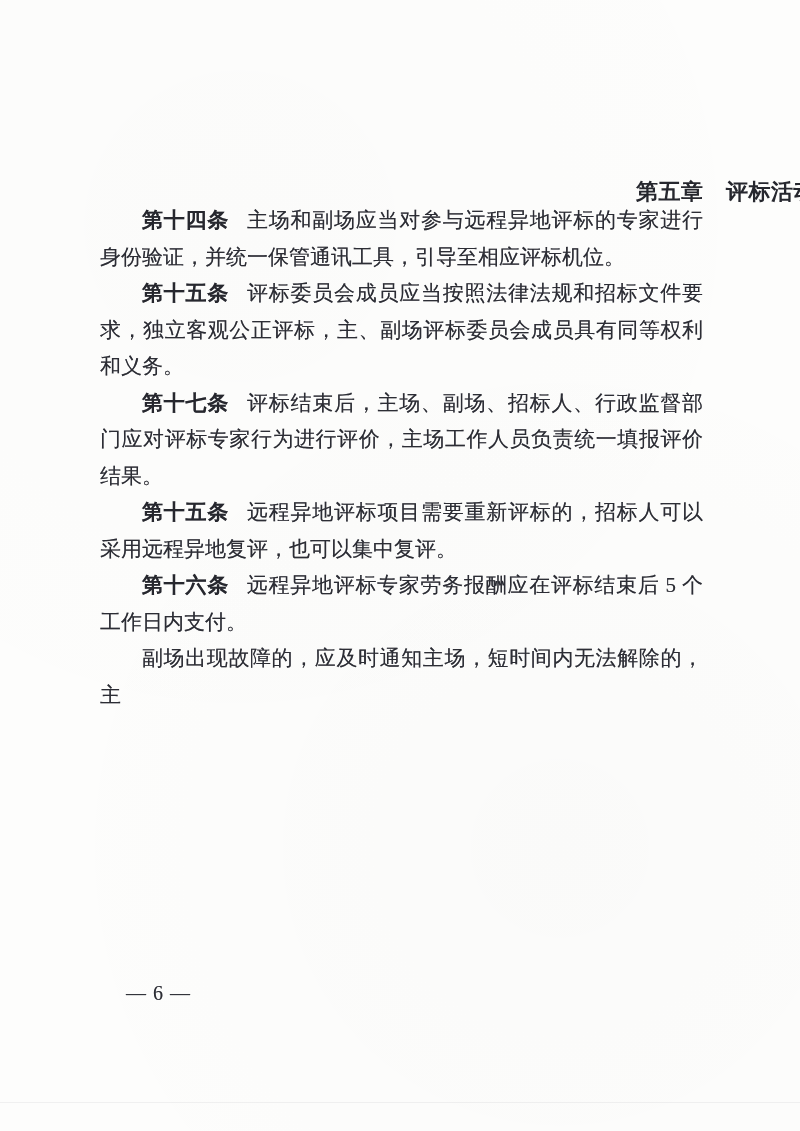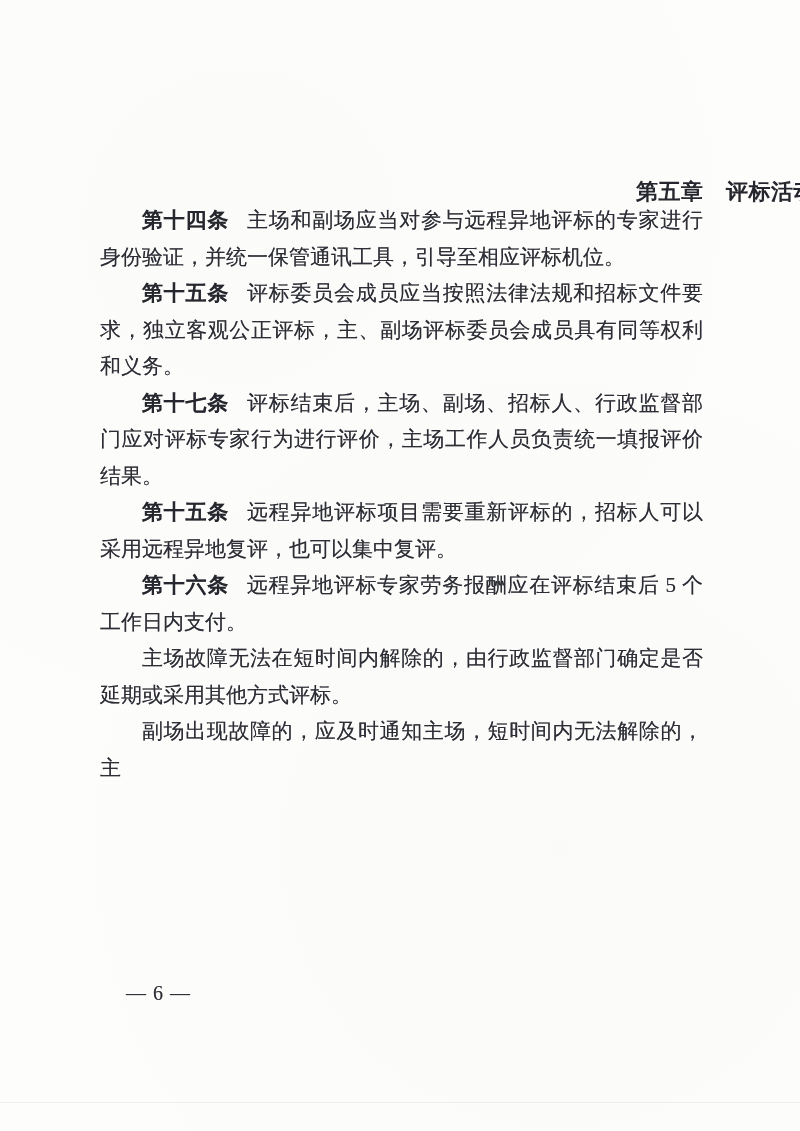--- a/index.html
+++ b/index.html
@@ -88,21 +88,20 @@
 
     <p class="para"><b class="term">第十七条</b><span>评标结束后，主场、副场、招标人、行政监督部门应对评标专家行为进行评价，主场工作人员负责统一填报评价结果。</span></p>
 
     <p class="para"><b class="term">第十五条</b><span>远程异地评标项目需要重新评标的，招标人可以采用远程异地复评，也可以集中复评。</span></p>
 
 
     <p class="para"><b class="term">第十六条</b><span>远程异地评标专家劳务报酬应在评标结束后 5 个工作日内支付。</span></p>
 
 
 
-    <p class="para"><b class="term"></b><span>主场故障无法在短时间内解除的，由行政监督部门确定是否延期或采用其他方式评标。</span></p>
 
     <p class="para"><b class="term"></b><span>副场出现故障的，应及时通知主场，短时间内无法解除的，主</span></p>
 
   </div>
 
   <div class="page-number">— 6 —</div>
 
   <div class="edge-shadow"></div>
 
 </div>

